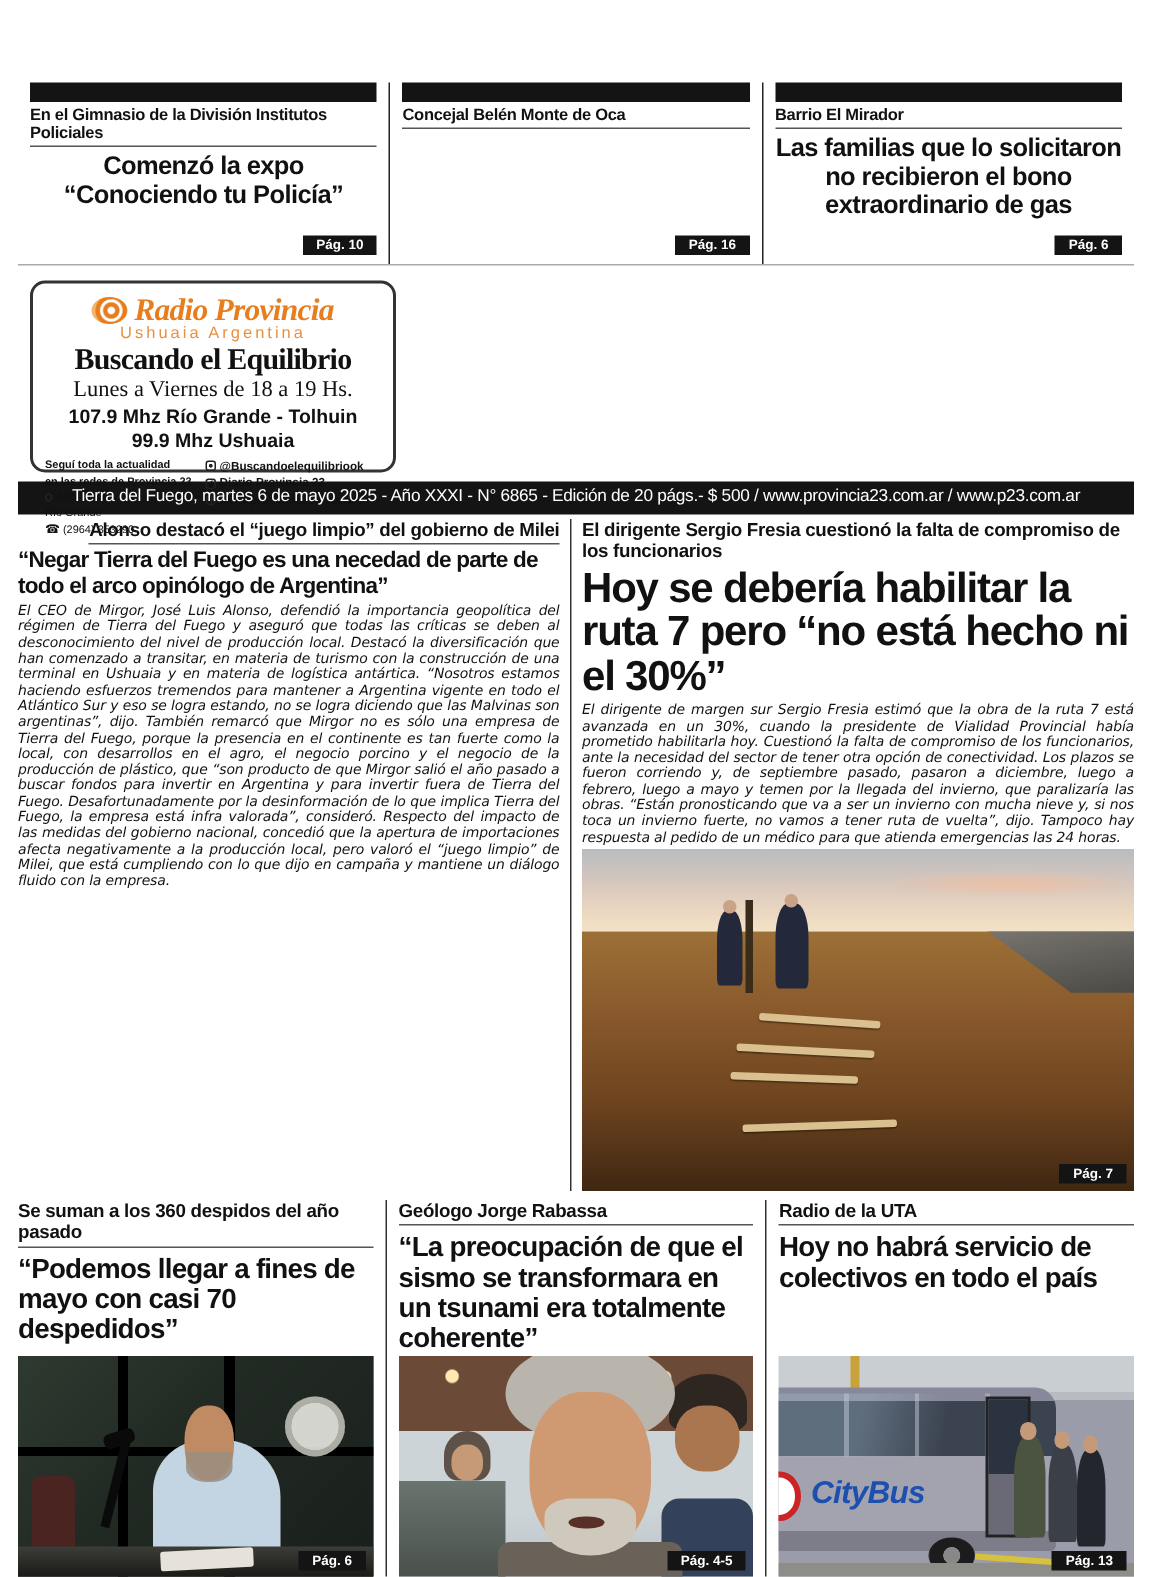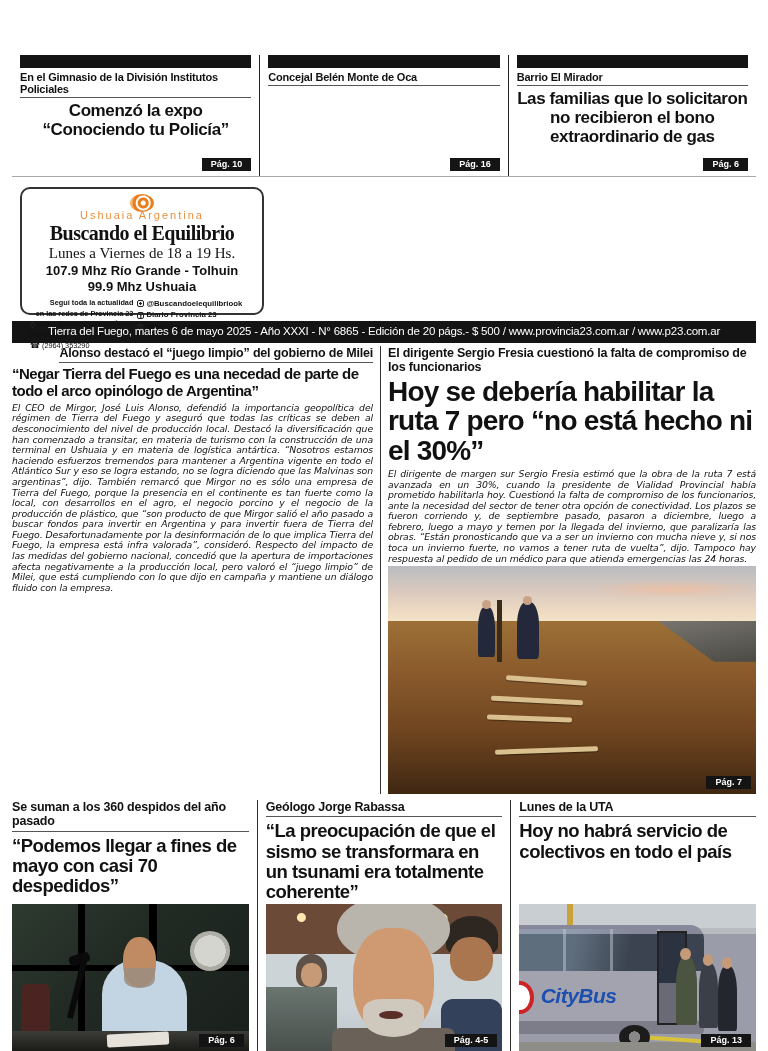--- a/index.html
+++ b/index.html
@@ -29,21 +29,21 @@
   .ra-swirl { width:24px; height:18px; border-radius:50%; background:radial-gradient(circle at 55% 50%, #fff 0 2px, #e87d1e 3px 5px, #fff 6px 7px, #e87d1e 8px 10px, #f7b36b 11px); flex:0 0 auto; }
   .ra-brand { font-family:"Liberation Serif", serif; font-style:italic; font-weight:bold; font-size:21px; color:#e87d1e; letter-spacing:-0.5px; }
   .ra-brand-sub { font-size:11px; color:#e89040; letter-spacing:2px; margin-top:-3px; }
   .ra-program { font-family:"Liberation Serif", serif; font-weight:bold; font-size:20px; letter-spacing:-0.5px; margin-top:1px; }
   .ra-sched { font-family:"Liberation Serif", serif; font-size:15px; margin-top:0px; }
   .ra-freq { font-size:13px; font-weight:bold; margin-top:1px; }
   .ra-bottom { display:flex; margin-top:4px; text-align:left; gap:4px; }
   .ra-col { font-size:7.3px; line-height:1.45; }
   .ra-col.left { width:47%; }
   .ra-col.right { width:53%; font-weight:bold; font-size:7.8px; }
-  .ra-note { font-weight:bold;text-align:right; }
+  .ra-note { font-weight:bold; }
   .mini-ic { display:inline-block; width:7px; height:7px; border:1px solid #222; border-radius:2px; background:radial-gradient(circle at 50% 50%, #222 0 1px, transparent 1.5px); vertical-align:-1px; margin-right:2px; }
   .mini-f { display:inline-block; width:7px; height:7px; border:1px solid #222; border-radius:2px; font-family:"Liberation Serif",serif; font-size:7px; line-height:6px; text-align:center; vertical-align:-1px; margin-right:2px; font-weight:bold;}
   .mini-glb { display:inline-block; width:7px; height:7px; border:1px solid #222; border-radius:50%; background:linear-gradient(90deg, transparent 2.5px, #222 2.5px 3.5px, transparent 3.5px), linear-gradient(0deg, transparent 2.5px, #222 2.5px 3.5px, transparent 3.5px); vertical-align:-1px; margin-right:2px;}
   .mini-pin { display:inline-block; width:5px; height:5px; border:1px solid #222; border-radius:50% 50% 50% 0; transform:rotate(-45deg); vertical-align:-1px; margin-right:3px;}
   .mini-ph { display:inline-block; font-size:8px; margin-right:2px;}
 
   
   .date-bar { margin-top:6px; height:22px; background:#141414; color:#fff; font-size:11.5px; text-align:center; line-height:21px; letter-spacing:-0.2px; }
 
   
@@ -167,20 +167,21 @@
       <div class="teaser-kicker">Barrio El Mirador</div>
       <div class="teaser-headline">Las familias que lo solicitaron no recibieron el bono extraordinario de gas</div>
       <div class="teaser-tagrow"><span class="page-tag">Pág. 6</span></div>
     </div>
   </div>
 
   <div class="masthead-row">
     <div class="radio-ad">
       <div class="ra-logo-row">
         <span class="ra-swirl"></span>
+        <span class="ra-brand">Radio Provincia</span>
       </div>
       <div class="ra-brand-sub">Ushuaia Argentina</div>
       <div class="ra-program">Buscando el Equilibrio</div>
       <div class="ra-sched">Lunes a Viernes de 18 a 19 Hs.</div>
       <div class="ra-freq">107.9 Mhz   Río Grande - Tolhuin</div>
       <div class="ra-freq">99.9 Mhz   Ushuaia</div>
       <div class="ra-bottom">
         <div class="ra-col left">
           <div class="ra-note"><span>Seguí toda la actualidad</span><br><span>en las redes de Provincia 23</span></div>
           <div><span class="mini-pin"></span><span>Alicia Moreu de Justo N°448-Río Grande</span></div>
@@ -267,21 +268,21 @@
         <div class="rab-man2-body"></div>
         <div class="rab-jacket"></div>
         <div class="rab-hair"></div>
         <div class="rab-face2"></div>
         <div class="rab-goatee"></div>
         <div class="rab-mouth"></div>
         <span class="page-tag">Pág. 4-5</span>
       </div>
     </div>
     <div class="b-col">
-      <div class="kicker underlined">Lunes de la UTA</div>
+      <div class="kicker underlined">Radio de la UTA</div>
       <h2 class="b-headline">Hoy no habrá servicio de colectivos en todo el país</h2>
       <div class="photo b-photo ph-bus">
         <div class="bus-pole"></div>
         <div class="bus-body"></div>
         <div class="bus-winframe"></div>
         <div class="bus-ring"></div>
         <div class="bus-brand">CityBus</div>
         <div class="bus-door"></div>
         <div class="bus-wheel"></div>
         <div class="bus-ground"></div>

